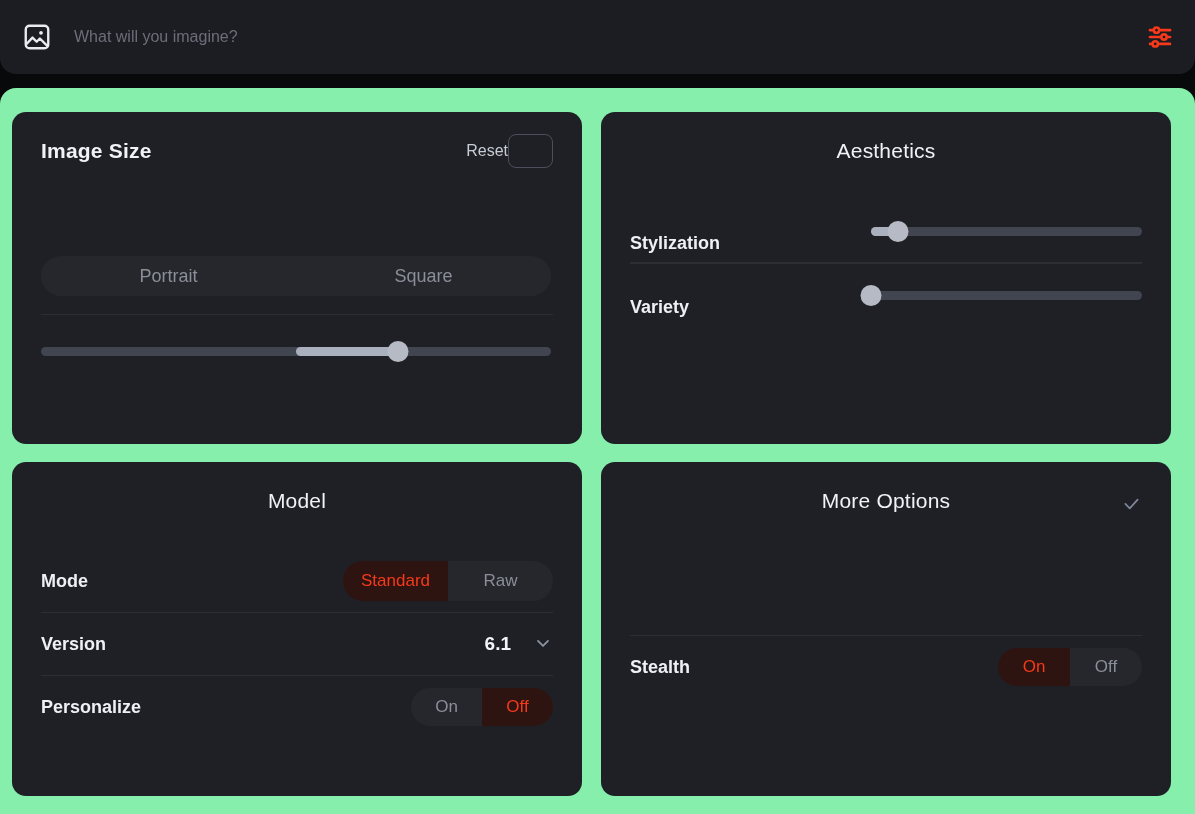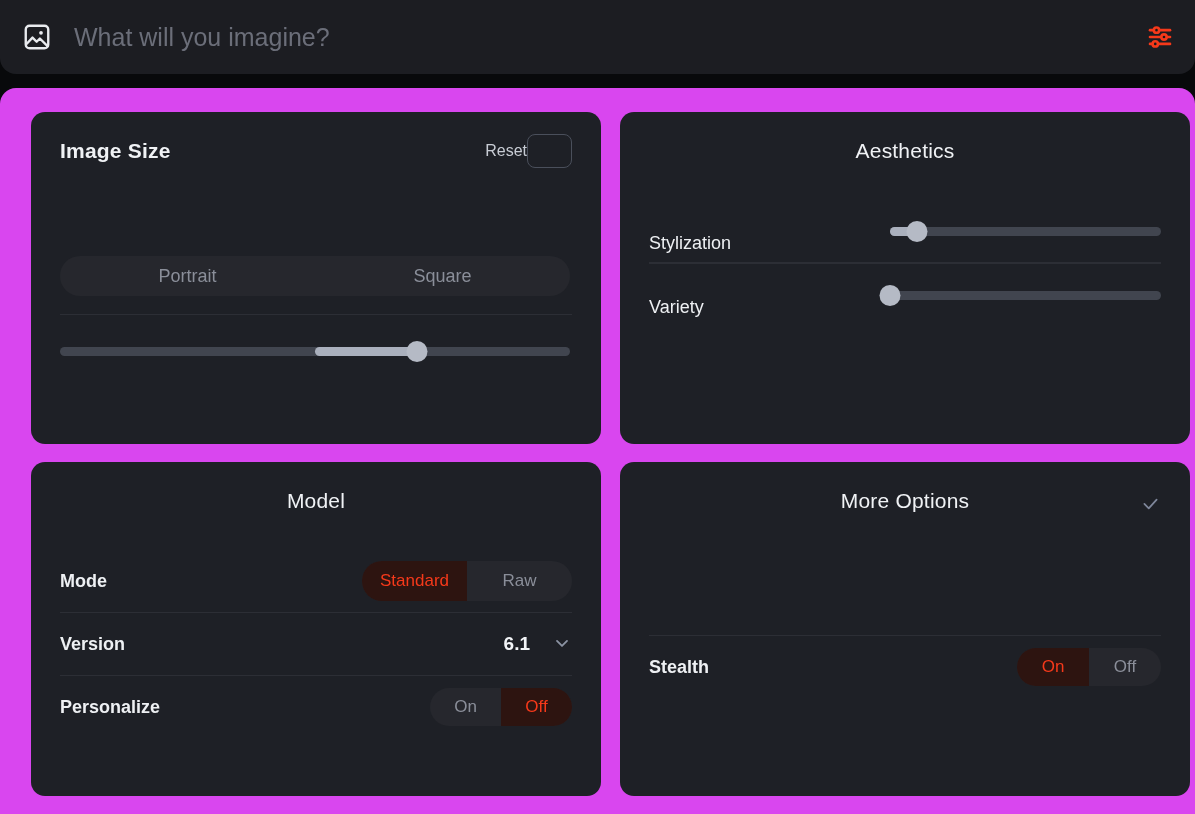--- a/index.html
+++ b/index.html
@@ -33,21 +33,21 @@
     width: 30px; height: 30px;
     flex: none;
     display: block;
   }
   .prompt-input {
     flex: 1;
     background: transparent;
     border: none;
     outline: none;
     font-family: "Liberation Sans", sans-serif;
-    font-size: 25px;
+    font-size: 16px;
     color: #e8eaee;
     margin-left: 22px;
     padding: 0;
   }
   .prompt-input::placeholder {
     color: #6b6e79;
     opacity: 1;
   }
   .settings-btn {
     width: 34px; height: 34px;
@@ -58,24 +58,24 @@
     cursor: pointer;
   }
 
   
   .settings-container {
     position: absolute;
     left: 0;
     top: 88px;
     width: 1195px;
     height: 726px;
-    background: #d946ef;
+    background: #86efac;
     border-radius: 16px 16px 0 0;
     box-sizing: border-box;
-    padding: 24px 12px 0 31px;
+    padding: 24px 12px 0 12px;
   }
   .grid {
     display: grid;
     grid-template-columns: 570px 570px;
     gap: 18px 19px;
   }
   .panel {
     background: #1e2026;
     border-radius: 14px;
     box-sizing: border-box;
@@ -171,21 +171,21 @@
   .row {
     display: flex;
     align-items: center;
     height: 62px;
   }
   .row-label {
     font-size: 18px;
     font-weight: bold;
     color: #eef0f3;
   }
-  .row-label.normal { font-weight: normal; margin-top: 24px; }
+  .row-label.normal { font-weight: bold; margin-top: 24px; }
   .row-right {
     margin-left: auto;
     display: flex;
     align-items: flex-start;
   }
   .divider {
     height: 1px;
     background: #2c2e35;
     width: 100%;
   }

